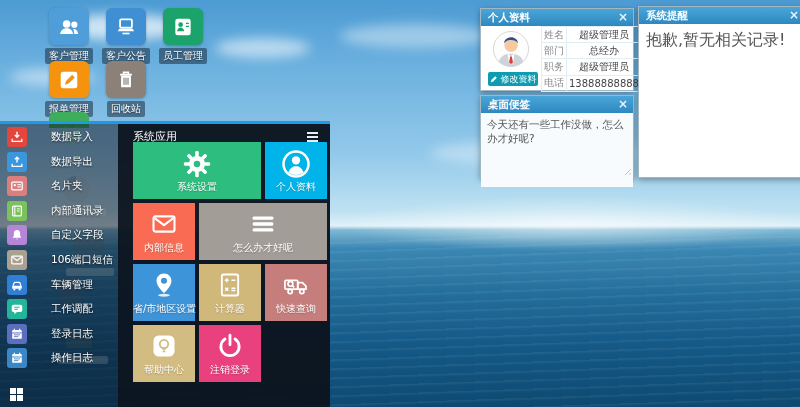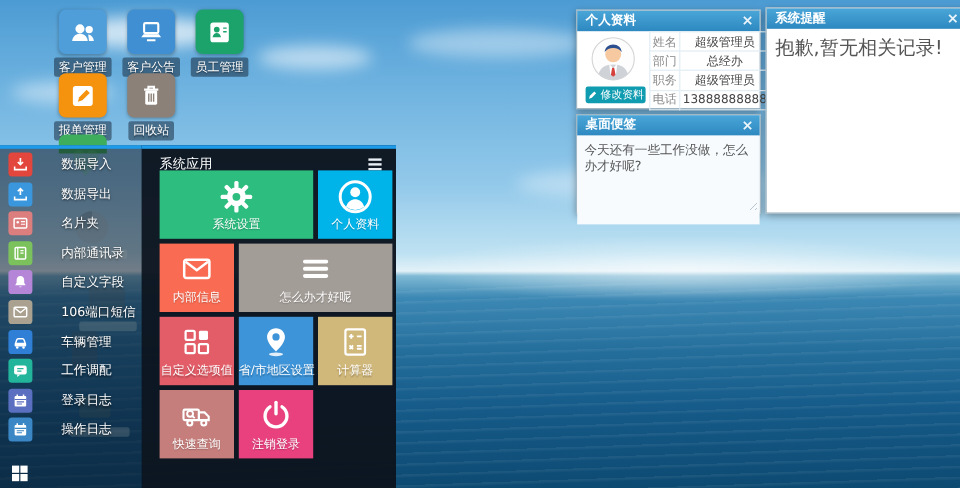--- a/index.html
+++ b/index.html
@@ -284,29 +284,20 @@
       <div class="tile wide" style="background-color: rgb(163, 157, 152);">
         <span class="t-ic"><svg width="28" height="28" viewBox="0 0 24 24">
               <g fill="#fff">
                 <rect x="3" y="5.5" width="18" height="2.8" rx="1.3"></rect>
                 <rect x="3" y="10.6" width="18" height="2.8" rx="1.3"></rect>
                 <rect x="3" y="15.7" width="18" height="2.8" rx="1.3"></rect>
               </g>
             </svg></span>
         <span class="t-label">怎么办才好呢</span>
       </div>
-      <div class="tile" style="background-color: rgb(226, 93, 104);">
-        <span class="t-ic"><svg width="28" height="28" viewBox="0 0 24 24">
-              <rect x="4" y="4" width="6.5" height="6.5" rx="1" fill="none" stroke="#fff" stroke-width="1.6"></rect>
-              <rect x="13.5" y="4" width="6.5" height="6.5" rx="1" fill="#fff"></rect>
-              <rect x="4" y="13.5" width="6.5" height="6.5" rx="1" fill="none" stroke="#fff" stroke-width="1.6"></rect>
-              <rect x="13.5" y="13.5" width="6.5" height="6.5" rx="1" fill="none" stroke="#fff" stroke-width="1.6"></rect>
-            </svg></span>
-        <span class="t-label">自定义选项值</span>
-      </div>
       <div class="tile" style="background-color: rgb(62, 148, 216);">
         <span class="t-ic"><svg width="28" height="28" viewBox="0 0 24 24">
               <path d="M12 2.2c-3.7 0-6.4 2.8-6.4 6.3 0 4.6 6.4 10.3 6.4 10.3s6.4-5.7 6.4-10.3c0-3.5-2.7-6.3-6.4-6.3z" fill="#fff"></path>
               <circle cx="12" cy="8.4" r="2.6" fill="#3e94d8"></circle>
               <ellipse cx="12" cy="20.8" rx="5" ry="1.3" fill="rgba(255,255,255,.85)"></ellipse>
             </svg></span>
         <span class="t-label">省/市地区设置</span>
       </div>
       <div class="tile" style="background-color: rgb(208, 183, 122);">
         <span class="t-ic"><svg width="28" height="28" viewBox="0 0 24 24">
@@ -318,20 +309,28 @@
       <div class="tile" style="background-color: rgb(197, 126, 124); justify-content: center;">
         <span class="t-ic"><svg width="28" height="28" viewBox="0 0 24 24">
               <rect x="2.5" y="8" width="11" height="7.5" rx="1" fill="none" stroke="#fff" stroke-width="1.5"></rect>
               <path d="M13.5 10h4l3 3v2.5h-7z" fill="none" stroke="#fff" stroke-width="1.5"></path>
               <circle cx="7" cy="17.6" r="1.8" fill="none" stroke="#fff" stroke-width="1.5"></circle>
               <circle cx="17" cy="17.6" r="1.8" fill="none" stroke="#fff" stroke-width="1.5"></circle>
               <circle cx="7.2" cy="11" r="2.1" fill="none" stroke="#fff" stroke-width="1.4"></circle>
               <path d="M8.7 12.5l1.8 1.6" stroke="#fff" stroke-width="1.4"></path>
             </svg></span>
         <span class="t-label">快速查询</span>
+      </div>
+      <div class="tile" style="background-color: rgb(210, 188, 130);">
+        <span class="t-ic"><svg width="28" height="28" viewBox="0 0 24 24">
+              <rect x="3" y="3" width="18" height="18" rx="4.5" fill="#fff"></rect>
+              <circle cx="12" cy="10.3" r="3.6" fill="none" stroke="#d2bc82" stroke-width="1.6"></circle>
+              <path d="M10.6 14.6h2.8M10.9 16.6h2.2" stroke="#d2bc82" stroke-width="1.4"></path>
+            </svg></span>
+        <span class="t-label">帮助中心</span>
       </div>
       <div class="tile" style="background-color: rgb(232, 65, 126);">
         <span class="t-ic"><svg width="28" height="28" viewBox="0 0 24 24">
               <path d="M7.7 6a7.8 7.8 0 108.6 0" fill="none" stroke="#fff" stroke-width="2.4" stroke-linecap="round"></path>
               <path d="M12 2.8v8.2" stroke="#fff" stroke-width="2.4" stroke-linecap="round"></path>
             </svg></span>
         <span class="t-label">注销登录</span>
       </div>
     </div>
   </div>

